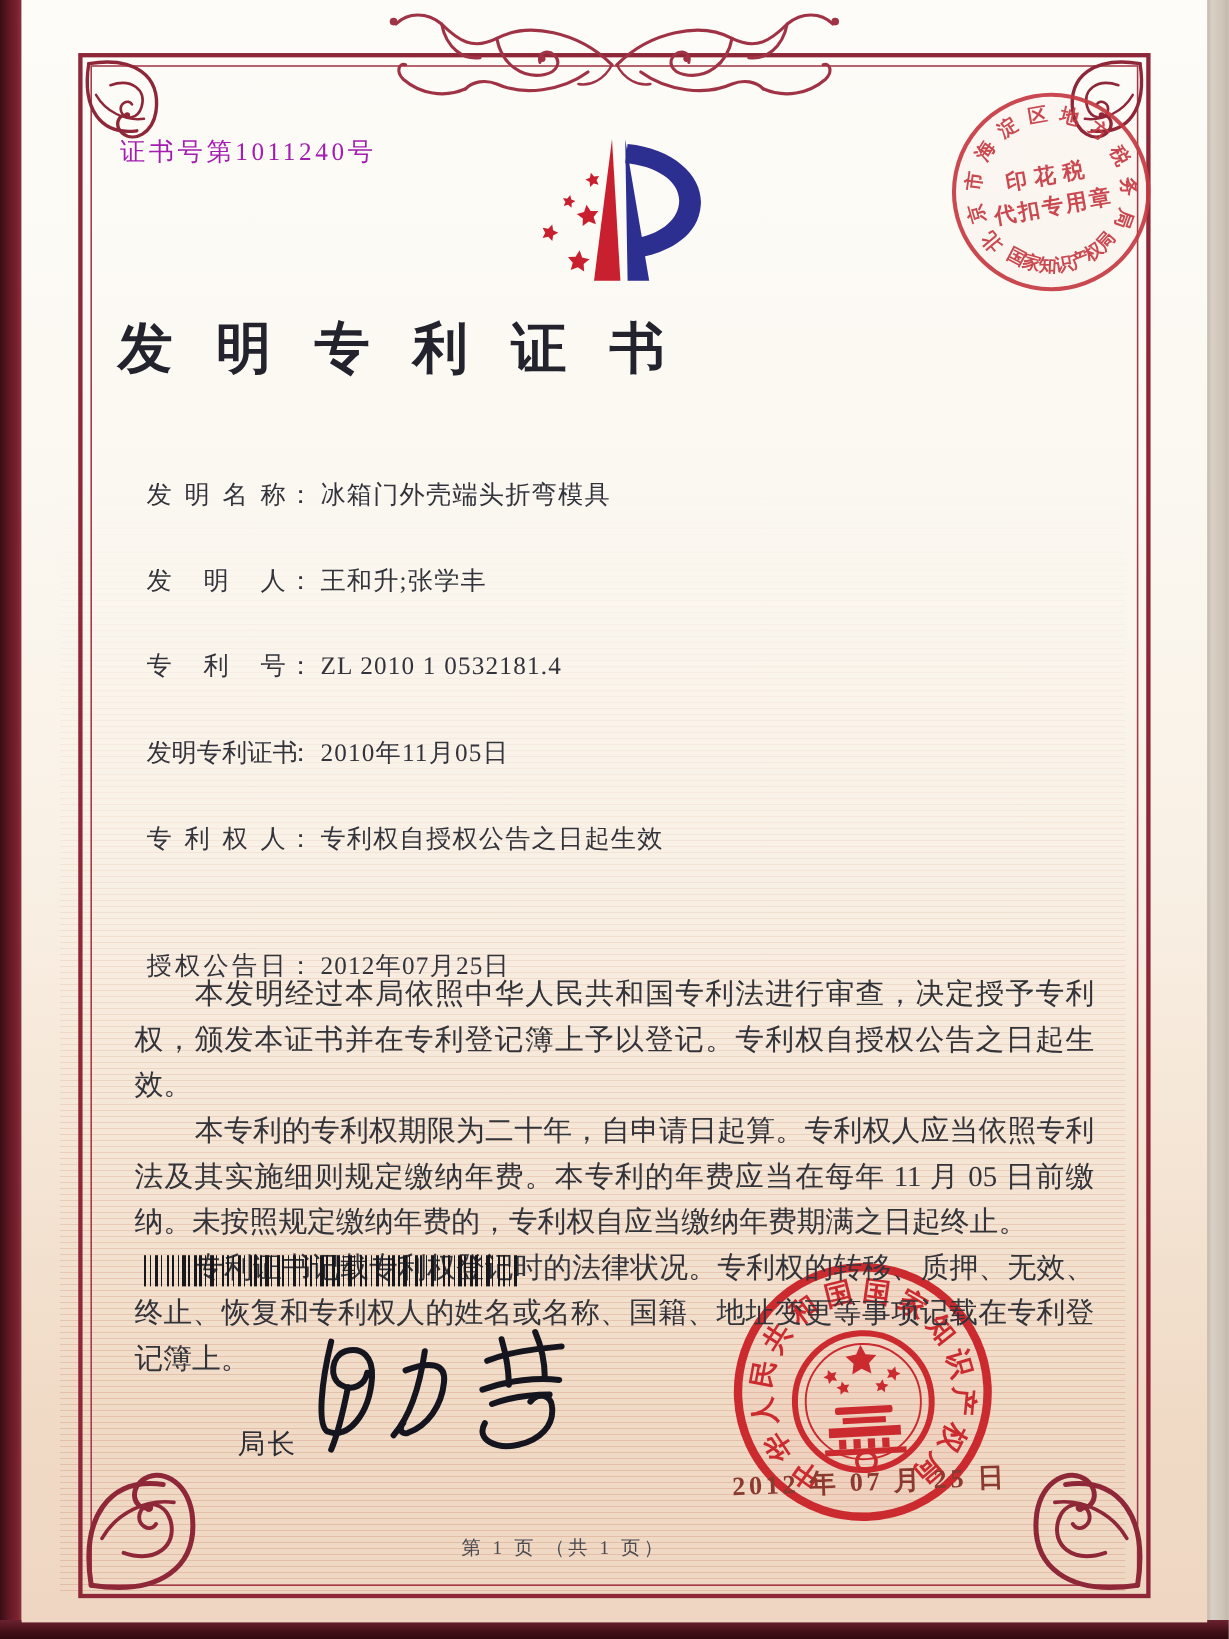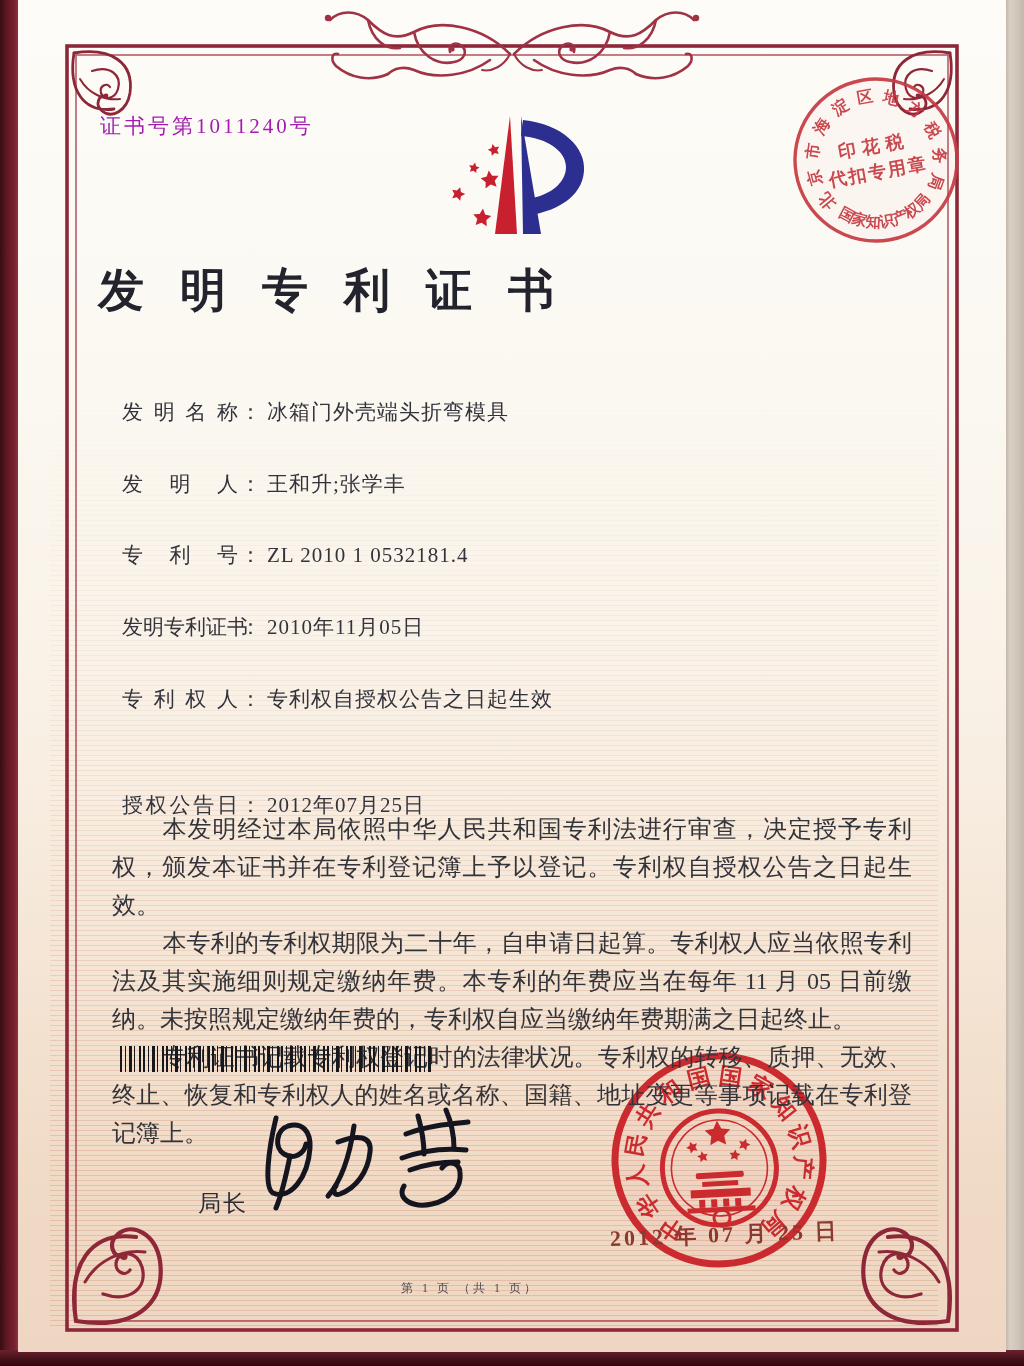--- a/index.html
+++ b/index.html
@@ -40,21 +40,21 @@
   .body-text p{margin:0;text-indent:2.1em;}
   .barcode{left:120px;top:1046px;width:312px;height:26px;
     background:repeating-linear-gradient(90deg,
       #17171c 0 2px,transparent 2px 5px,#17171c 5px 6px,transparent 6px 9px,
       #17171c 9px 12px,transparent 12px 14px,#17171c 14px 15px,transparent 15px 19px,
       #17171c 19px 21px,transparent 21px 23px);}
   .director{left:198px;top:1156px;font-size:23px;letter-spacing:2px;color:#2c2c34;margin-top:32px;}
   .sig{left:246px;top:1096px;width:250px;height:126px;}
   .seal-date{left:610px;top:1220px;font-size:22px;letter-spacing:3px;color:#8c392f;
     transform:rotate(-2deg);font-weight:bold;}
-  .footer{left:330px;top:1280px;width:280px;text-align:center;font-size:12px;
+  .footer{left:330px;top:1280px;width:280px;text-align:center;font-size:16px;
     letter-spacing:3px;color:#4a4a50;}
   svg text{font-family:"Liberation Serif","DejaVu Serif",serif;}
   g[data-circtext] text{font-weight:bold;}
   .seal-ring text{font-size:23px;fill:#cb2a2f;}
   .stamp-top text{font-size:16px;fill:#c63a42;}
   .stamp-bot text{font-size:15px;fill:#c63a42;}
 </style>
 </head>
 <body>
 

